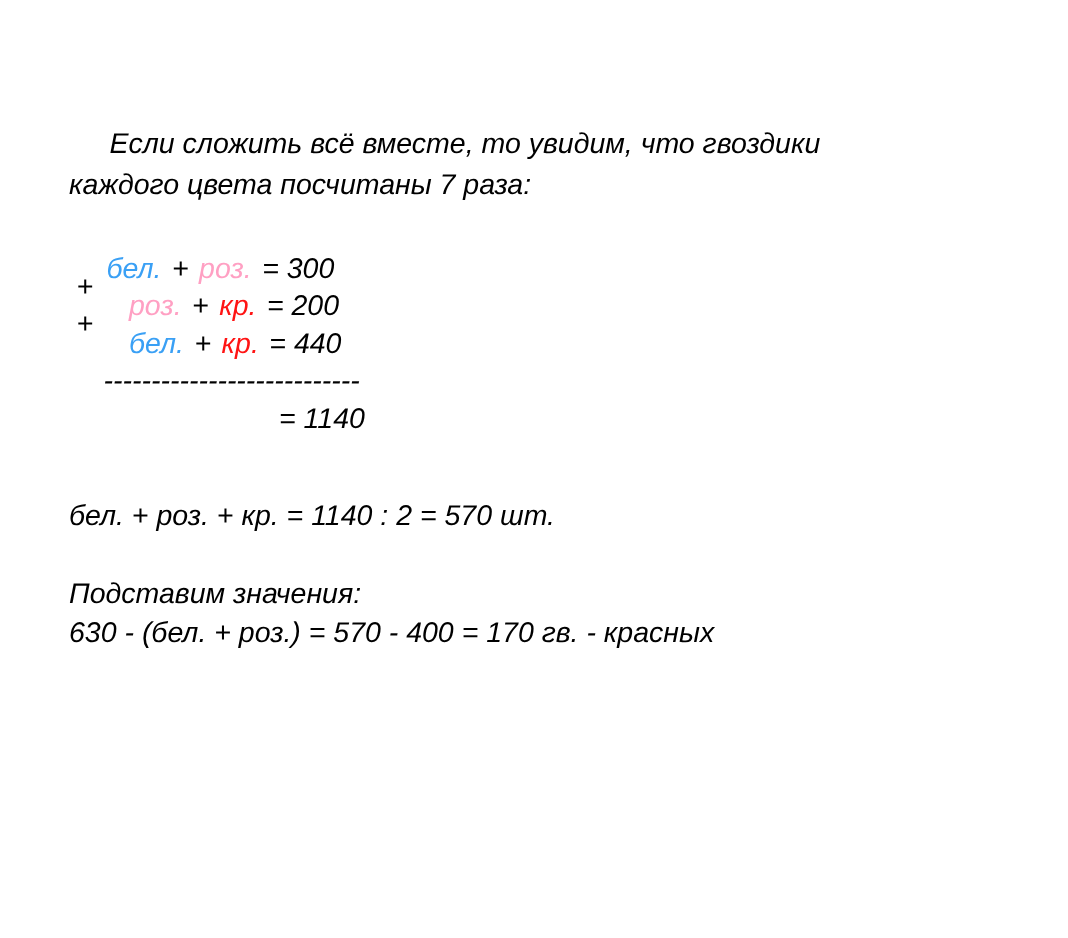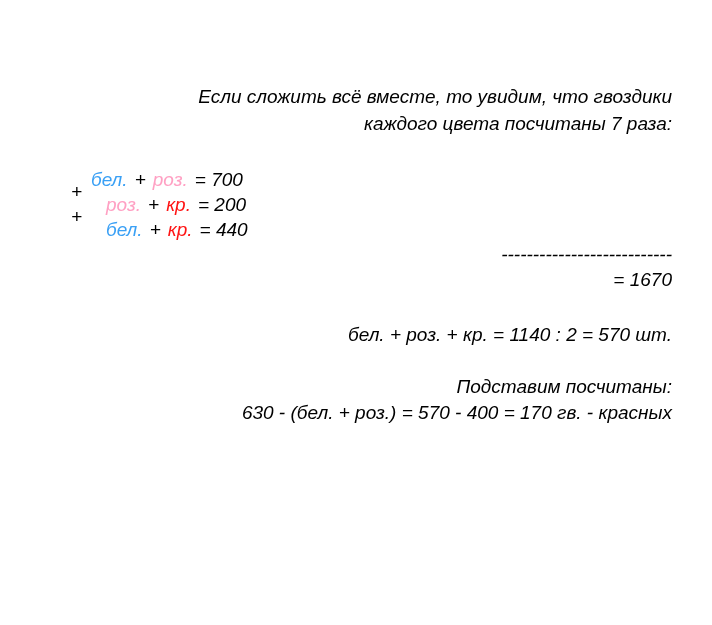--- a/index.html
+++ b/index.html
@@ -6,27 +6,26 @@
     margin: 0;
     padding: 0;
     background: #ffffff;
   }
   .page {
     position: relative;
     width: 712px;
     height: 625px;
     box-sizing: border-box;
     background: #ffffff;
-    padding: 83px 40px 0 66px;
+    padding: 83px 40px 0 46px;
     font-family: "Liberation Sans", sans-serif;
     font-style: italic;
     font-size: 19px;
     color: #000000;
     overflow: hidden;
-    text-align: right;
   }
   .intro {
     margin: 0 0 30px 0;
     line-height: 27px;
     text-indent: 27px;
   }
   .eq-block {
     display: flex;
     align-items: flex-start;
   }
@@ -54,21 +53,21 @@
   .separator {
     line-height: 25px;
     margin-left: -2px;
     white-space: pre;
   }
   .total {
     line-height: 25px;
     margin-left: 115px;
   }
   .sum-line {
-    margin-top: 30px;
+    margin-top: 40px;
     line-height: 26px;
   }
   .subst-heading {
     margin-top: 26px;
     line-height: 26px;
   }
   .subst-line {
     line-height: 26px;
   }
 </style>
@@ -83,41 +82,41 @@
     <div class="plus-col">
       <span class="plus p1">+</span>
       <span class="plus p2">+</span>
     </div>
     <div class="eq-rows">
 
       <div class="eq-row">
         <span style="color: rgb(58, 160, 245);">бел.</span>
         <span>+</span>
         <span style="color: rgb(255, 160, 195);">роз.</span>
-        <span>= 700</span>
+        <span>= 300</span>
       </div>
 
       <div class="eq-row indent">
         <span style="color: rgb(255, 160, 195);">роз.</span>
         <span>+</span>
         <span style="color: rgb(255, 20, 20);">кр.</span>
         <span>= 200</span>
       </div>
 
       <div class="eq-row indent">
         <span style="color: rgb(58, 160, 245);">бел.</span>
         <span>+</span>
         <span style="color: rgb(255, 20, 20);">кр.</span>
         <span>= 440</span>
       </div>
 
       <div class="separator">---------------------------</div>
-      <div class="total">= 1670</div>
+      <div class="total">= 1140</div>
 
     </div>
   </div>
 
   <div class="sum-line">бел. + роз. + кр. = 1140 : 2 = 570 шт.</div>
 
-  <div class="subst-heading">Подставим посчитаны:</div>
+  <div class="subst-heading">Подставим значения:</div>
   <div class="subst-line">630 - (бел. + роз.) = 570 - 400 = 170 гв. - красных</div>
 
 </div>
 
 </body></html>

